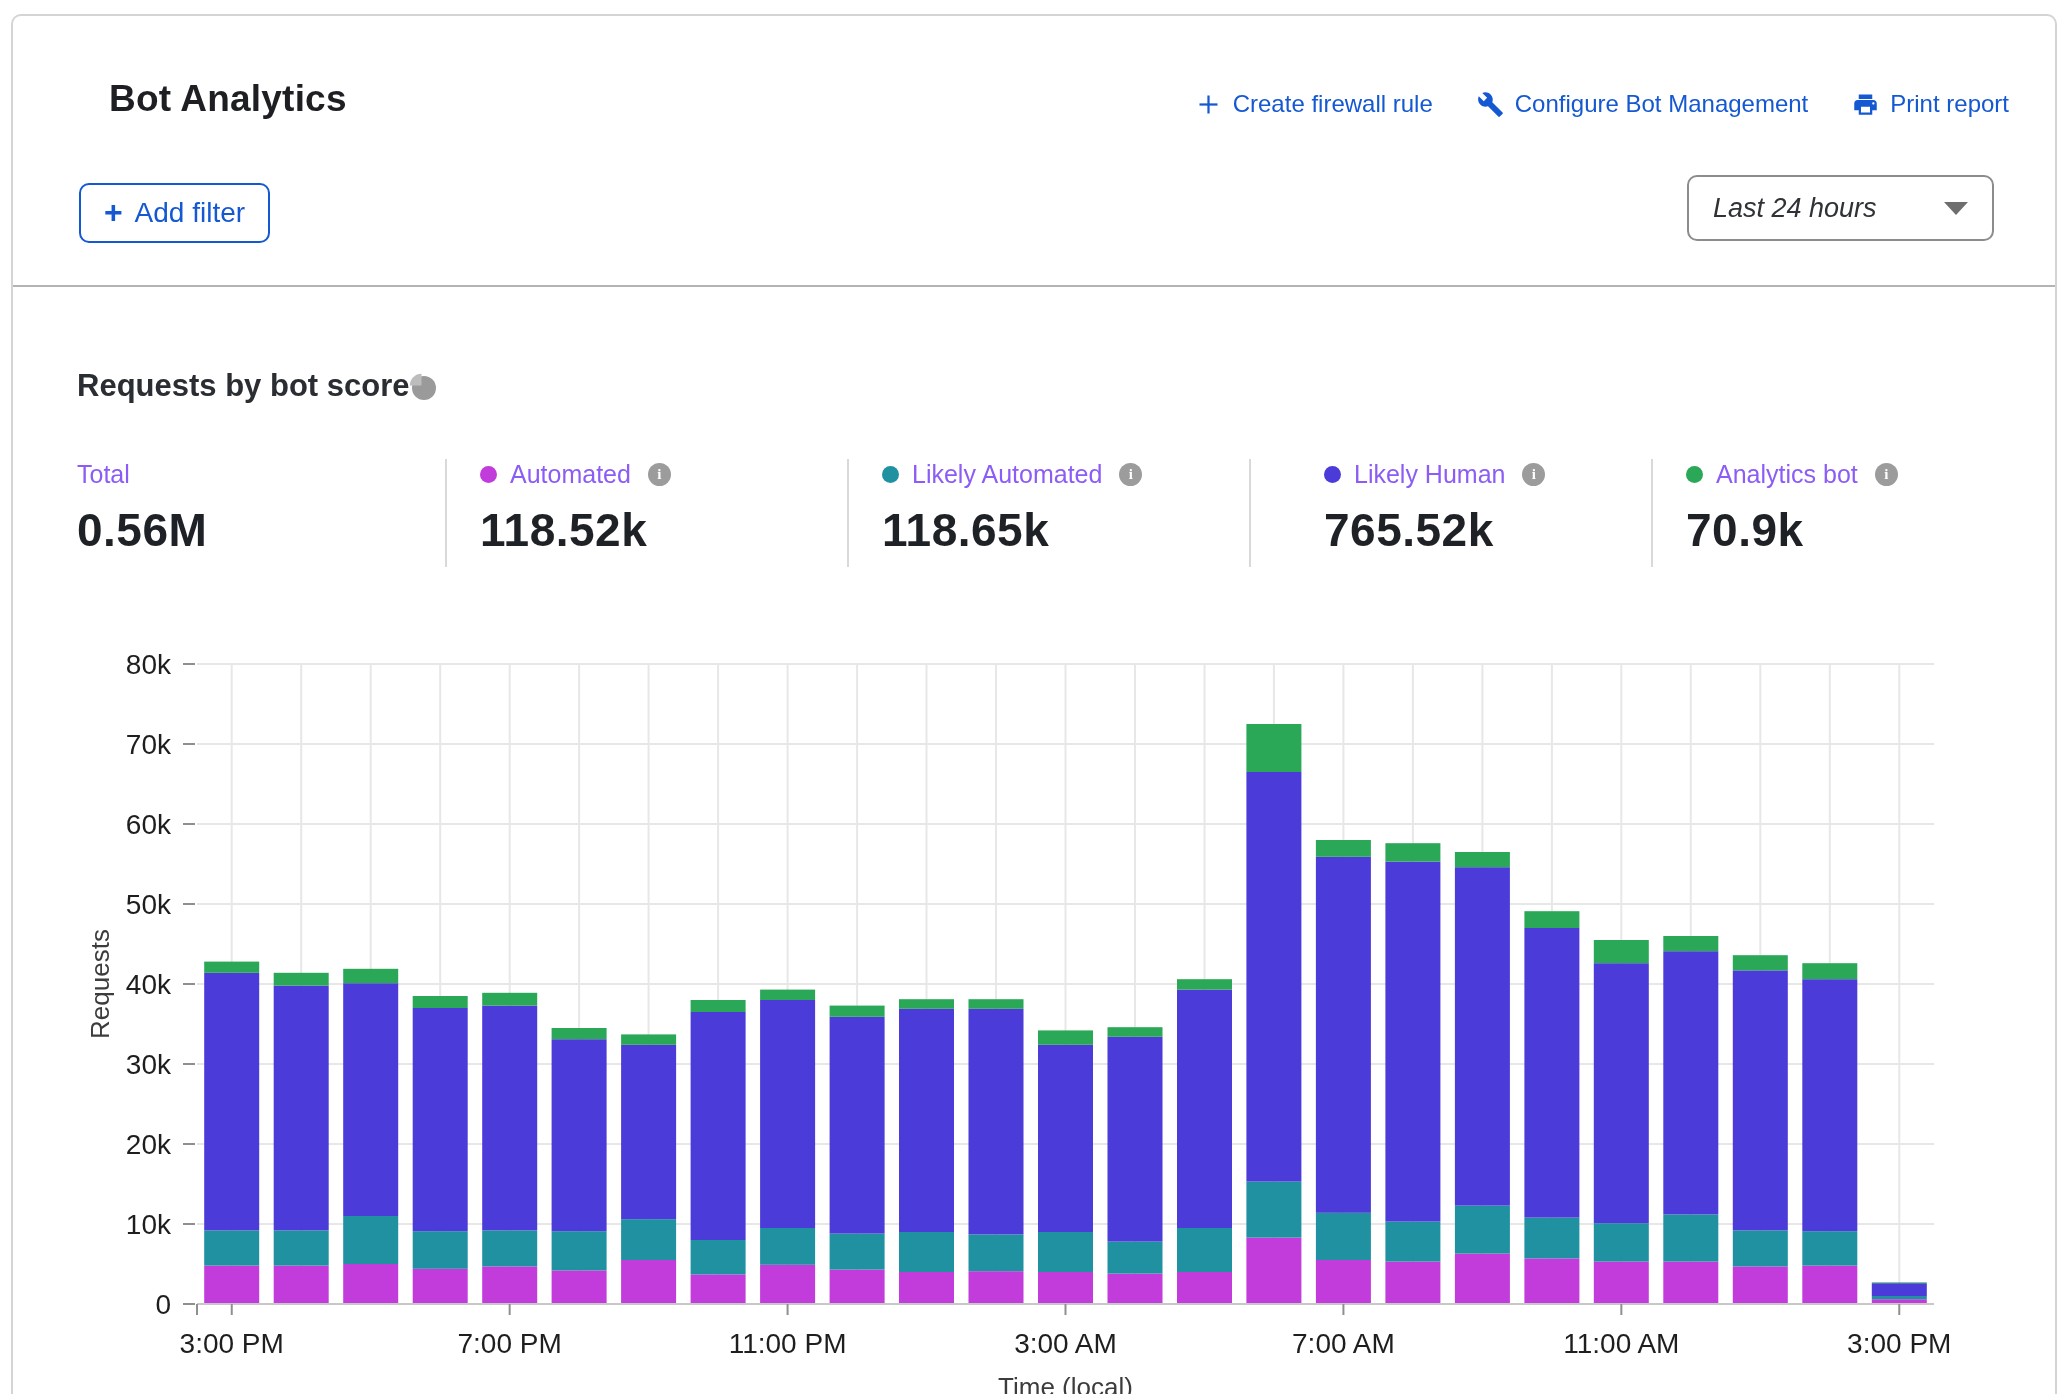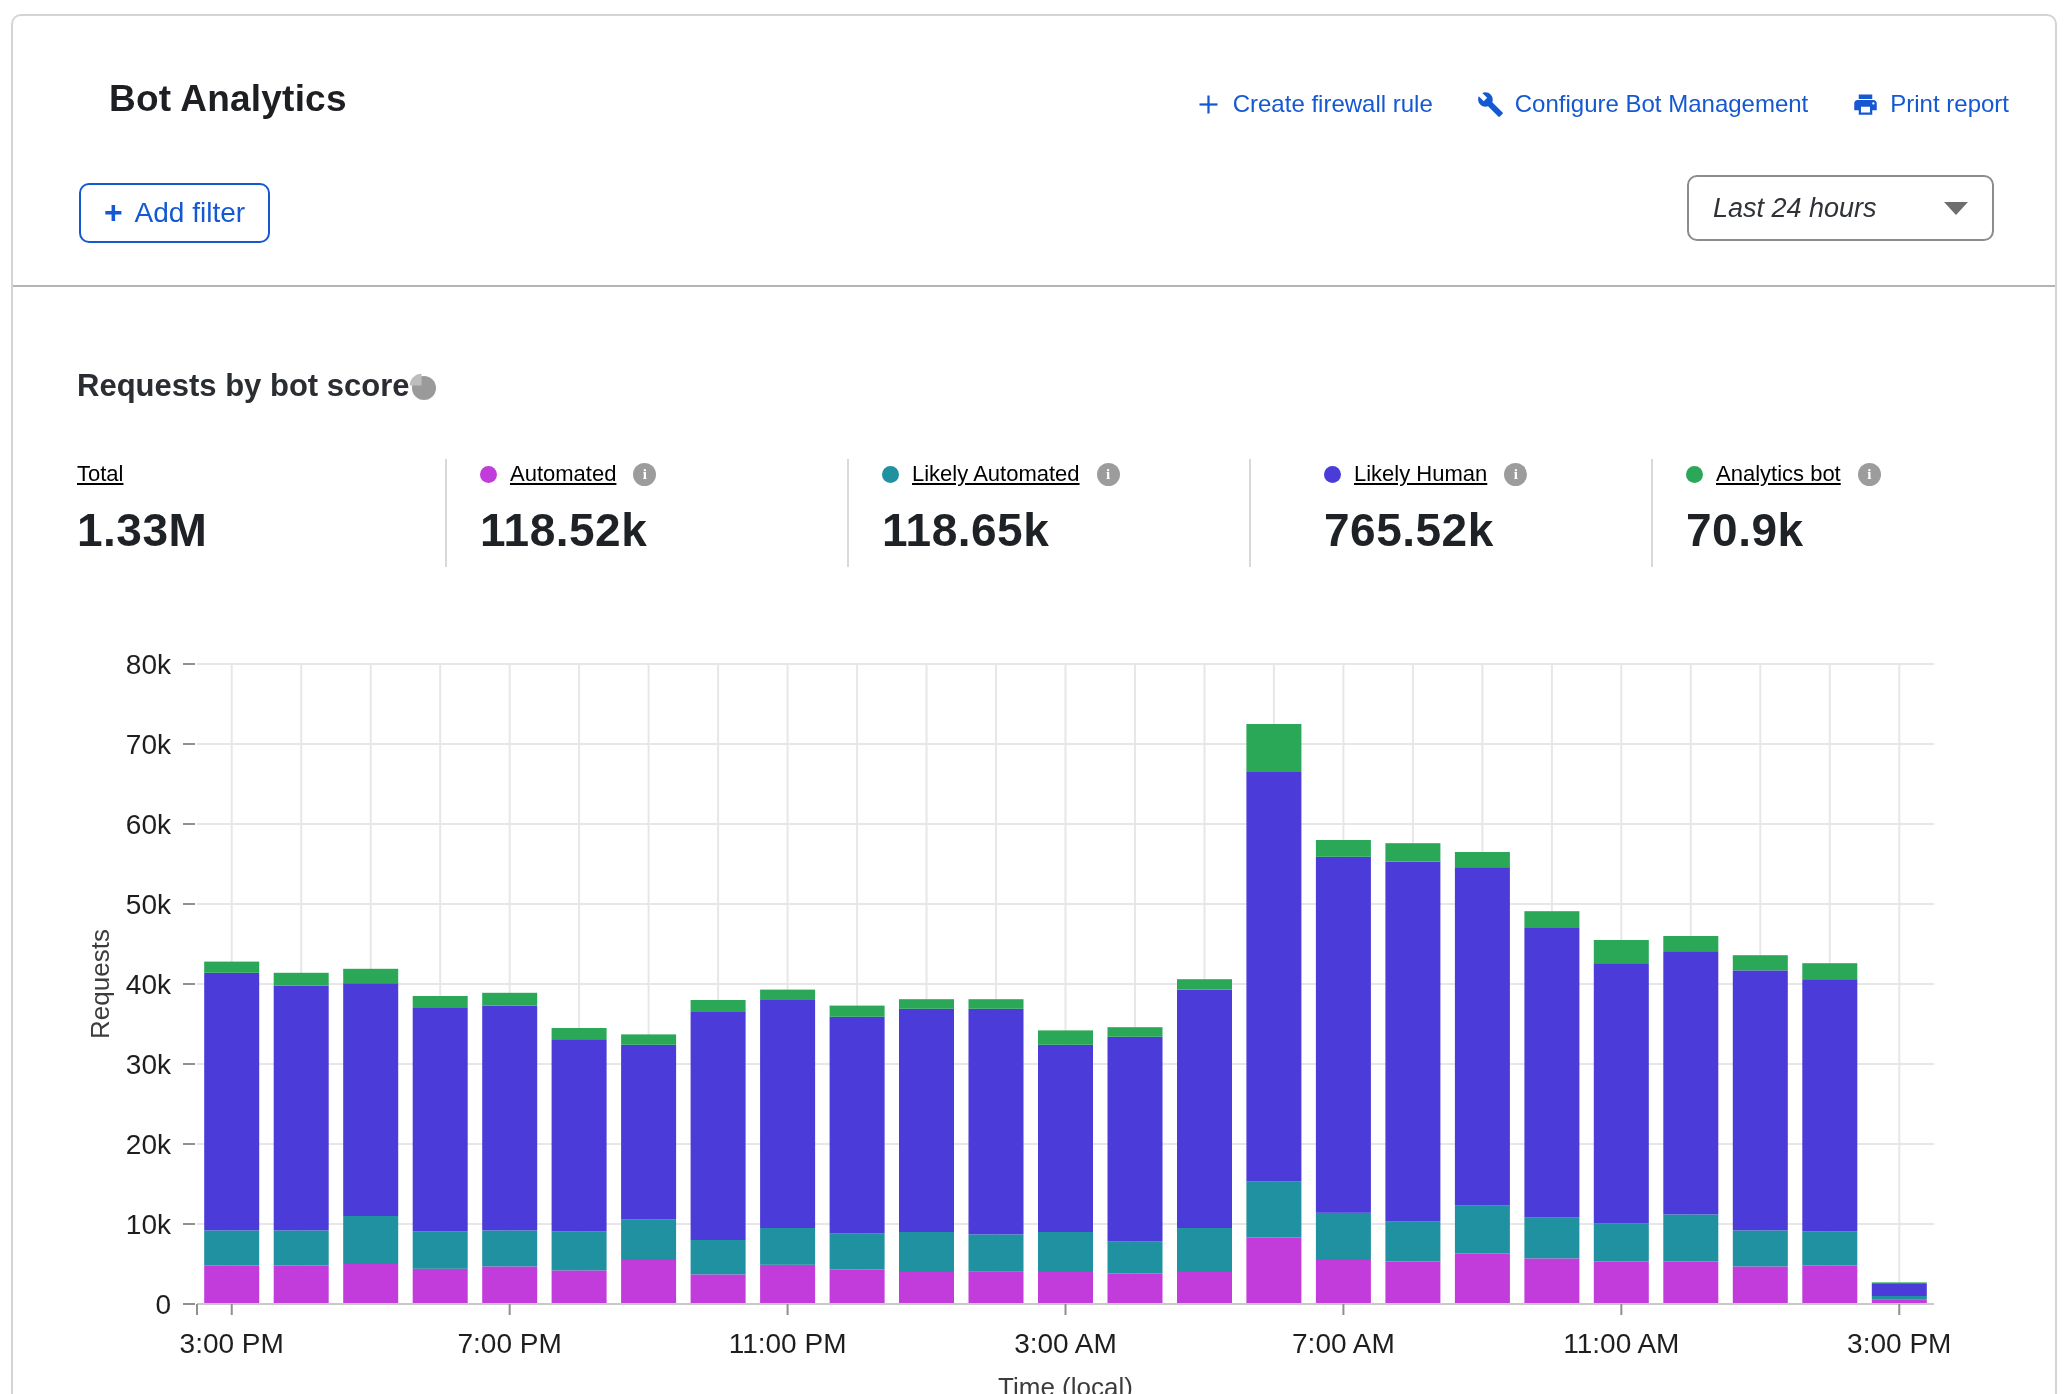--- a/index.html
+++ b/index.html
@@ -29,21 +29,21 @@
 
   .header-divider { position:absolute; left:0; top:269px; width:100%; height:0; border-top:2px solid #b4b4b4; }
 
   .section-heading { position:absolute; left:64px; top:352px; font-size:31px; font-weight:700; color:#2a2d31; display:flex; align-items:center; gap:0; }
   .pie-icon { display:inline-flex; width:28px; height:28px; margin-top:2px; }
 
   .stats { position:absolute; left:0; top:441px; width:100%; height:124px; }
   .stat-block { position:absolute; top:0; }
   .stat-head { display:flex; align-items:center; gap:13px; height:34px; }
   .dot { width:17px; height:17px; border-radius:50%; flex:none; }
-  .stat-label { font-size:22px; color:#000000;text-decoration:underline; }
+  .stat-label { font-size:25px; color:#8b5cf6; }
   .info-icon { width:23px; height:23px; border-radius:50%; background:#9c9c9c; color:#fff;
                font-size:15px; font-weight:700; display:inline-flex; align-items:center; justify-content:center; margin-left:4px; font-family:"Liberation Serif", serif; }
   .stat-value { margin-top:12px; font-size:46px; font-weight:700; color:#1e2125; letter-spacing:.5px; }
   .stat-divider { position:absolute; top:2px; width:0; height:108px; border-left:2px solid #d9d9d9; }
 
   .chart { position:absolute; left:0; top:606px; width:2046px; height:774px; }
   svg text { font-family:"Liberation Sans", sans-serif; }
 </style>
 </head>
 <body>
@@ -100,21 +100,21 @@
           <path d="M12.5 12.5 L12.5 0.8 A11.7 11.7 0 0 0 0.8 12.5 Z" fill="#bdbdbd"></path>
         </svg>
     </span>
   </div>
 
   <div class="stats">
       <div class="stat-block" style="left: 64px;">
         <div class="stat-head">
           <span class="stat-label">Total</span>
         </div>
-        <div class="stat-value">1.33M</div>
+        <div class="stat-value">0.56M</div>
       </div>
       <div class="stat-block" style="left: 467px;">
         <div class="stat-head">
           <span class="dot" style="background: rgb(194, 60, 219);"></span>
           <span class="stat-label">Automated</span>
           <span class="info-icon">i</span>
         </div>
         <div class="stat-value">118.52k</div>
       </div>
       <div class="stat-block" style="left: 869px;">

